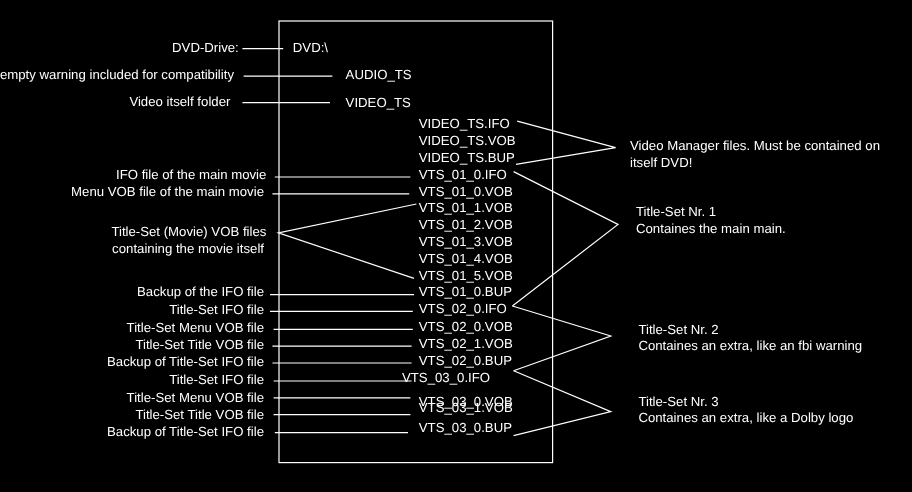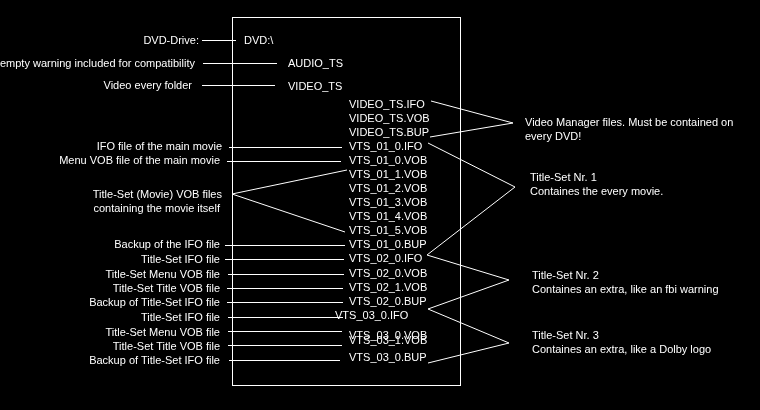--- a/index.html
+++ b/index.html
@@ -55,35 +55,35 @@
 <div class="t" style="left:349px;top:267px">VTS_02_0.VOB</div>
 <div class="t" style="left:349px;top:281px">VTS_02_1.VOB</div>
 <div class="t" style="left:349px;top:295px">VTS_02_0.BUP</div>
 <div class="t" style="left:335px;top:309px">VTS_03_0.IFO</div>
 <div class="t" style="left:349px;top:329px">VTS_03_0.VOB</div>
 <div class="t" style="left:349px;top:334px">VTS_03_1.VOB</div>
 <div class="t" style="left:349px;top:351px">VTS_03_0.BUP</div>
 
 <div class="t r" style="right:561px;top:34px">DVD-Drive:</div>
 <div class="t r" style="right:565px;top:57px">empty warning included for compatibility</div>
-<div class="t r" style="right:568px;top:79px">Video every folder</div>
+<div class="t r" style="right:568px;top:79px">Video itself folder</div>
 <div class="t r" style="right:538px;top:140px">IFO file of the main movie</div>
 <div class="t r" style="right:540px;top:154px">Menu VOB file of the main movie</div>
 <div class="t r" style="right:538px;top:188px">Title-Set (Movie) VOB files</div>
 <div class="t r" style="right:540px;top:202px">containing the movie itself</div>
 <div class="t r" style="right:540px;top:238px">Backup of the IFO file</div>
 <div class="t r" style="right:540px;top:253px">Title-Set IFO file</div>
 <div class="t r" style="right:540px;top:268px">Title-Set Menu VOB file</div>
 <div class="t r" style="right:540px;top:282px">Title-Set Title VOB file</div>
 <div class="t r" style="right:540px;top:296px">Backup of Title-Set IFO file</div>
 <div class="t r" style="right:540px;top:311px">Title-Set IFO file</div>
 <div class="t r" style="right:540px;top:326px">Title-Set Menu VOB file</div>
 <div class="t r" style="right:540px;top:340px">Title-Set Title VOB file</div>
 <div class="t r" style="right:540px;top:354px">Backup of Title-Set IFO file</div>
 
 <div class="t" style="left:525px;top:116px">Video Manager files. Must be contained on</div>
-<div class="t" style="left:525px;top:130px">every DVD!</div>
+<div class="t" style="left:525px;top:130px">itself DVD!</div>
 <div class="t" style="left:530px;top:171px">Title-Set Nr. 1</div>
-<div class="t" style="left:530px;top:185px">Containes the every movie.</div>
+<div class="t" style="left:530px;top:185px">Containes the main main.</div>
 <div class="t" style="left:532px;top:269px">Title-Set Nr. 2</div>
 <div class="t" style="left:532px;top:283px">Containes an extra, like an fbi warning</div>
 <div class="t" style="left:532px;top:329px">Title-Set Nr. 3</div>
 <div class="t" style="left:532px;top:343px">Containes an extra, like a Dolby logo</div>
 
 </body></html>

